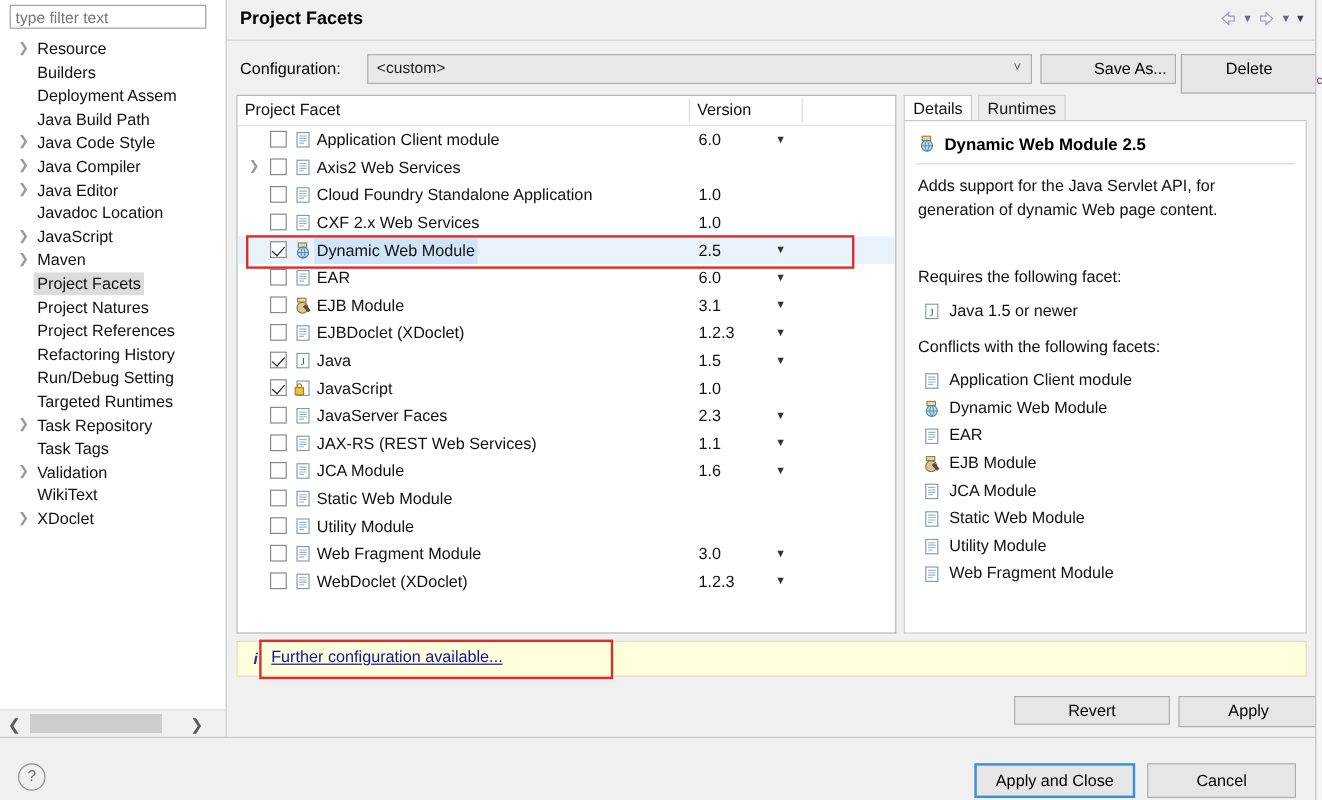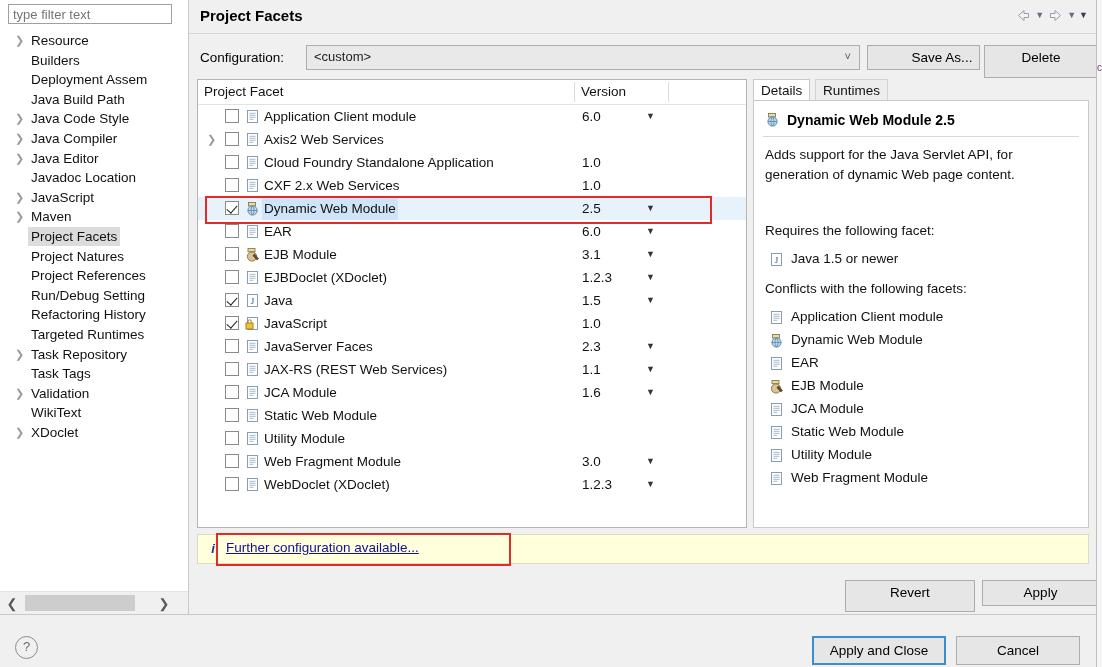--- a/index.html
+++ b/index.html
@@ -175,21 +175,21 @@
   }
   #info-i {
     position: absolute; left: 10px; top: 6px; width: 10px; height: 16px; line-height: 16px;
     font-size: 13px; font-weight: bold; color: #2a2a9a; font-style: italic; text-align: center;
   }
   #info-link {
     position: absolute; left: 28px; top: 5px; font-size: 13.5px; color: #10109a;
     text-decoration: underline; cursor: pointer;
   }
 
-  #btn-revert { position: absolute; left: 656px; top: 580px; width: 130px; height: 32px; line-height: 24px; }
+  #btn-revert { position: absolute; left: 656px; top: 580px; width: 130px; height: 24px; line-height: 24px; }
   #btn-apply  { position: absolute; left: 793px; top: 580px; width: 117px; height: 26px; line-height: 24px; }
 
   
   #footer { position: absolute; left: 0; top: 614px; width: 1096px; height: 53px; background: #f0f0f0;
             border-top: 1px solid #c8c8c8; }
   #help-icon {
     position: absolute; left: 15px; top: 21px; width: 21px; height: 21px; border-radius: 50%;
     border: 1.4px solid #8c8c8c; color: #6a6a6a; font-size: 13px; line-height: 19px; text-align: center;
   }
   #btn-applyclose {
@@ -252,24 +252,24 @@
         <div class="tree-row selected">
           <span class="tlabel">Project Facets</span>
         </div>
         <div class="tree-row">
           <span class="tlabel">Project Natures</span>
         </div>
         <div class="tree-row">
           <span class="tlabel">Project References</span>
         </div>
         <div class="tree-row">
+          <span class="tlabel">Refactoring History</span>
+        </div>
+        <div class="tree-row">
           <span class="tlabel">Run/Debug Setting</span>
-        </div>
-        <div class="tree-row">
-          <span class="tlabel">Refactoring History</span>
         </div>
         <div class="tree-row">
           <span class="tlabel">Targeted Runtimes</span>
         </div>
         <div class="tree-row">
           <span class="twisty">❯</span>
           <span class="tlabel">Task Repository</span>
         </div>
         <div class="tree-row">
           <span class="tlabel">Task Tags</span>

